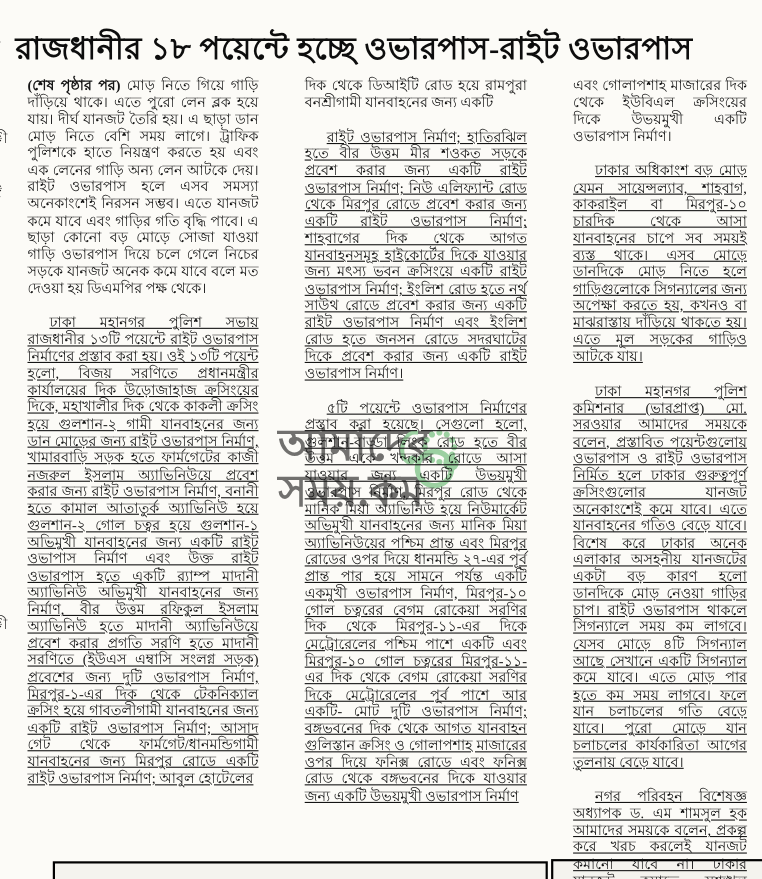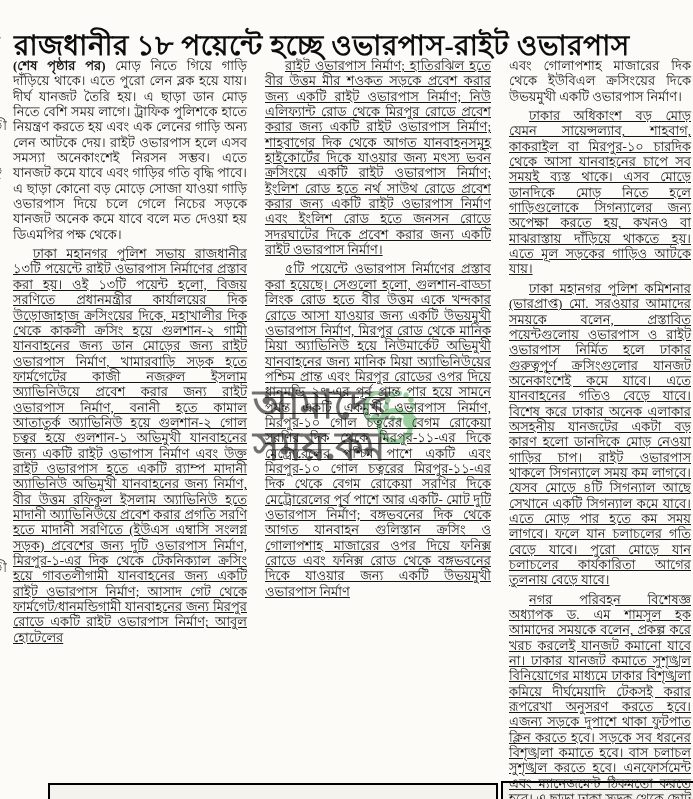--- a/index.html
+++ b/index.html
@@ -25,21 +25,21 @@
     align-items:flex-start;
   }
   .col{
     text-align:justify;
     font-size:13px;line-height:15.35px;
     position:relative;
   }
   .col-1{width:242px;}
   .col-2{width:234px;}
   .col-3{width:190px;}
-  .col p{margin:4px;position:relative;z-index:2;}
+  .col p{margin:16px;position:relative;z-index:2;}
   .col p.indent{text-indent:20px;text-decoration:underline;}
   .lead{font-weight:bold;}
   
   .watermark{
     position:absolute;top:330px;left:-8px;width:260px;
     z-index:1;opacity:.55;
     font-weight:bold;font-size:40px;line-height:42px;
     pointer-events:none;white-space:normal;
   }
   .wm-red{color:#d8524c;}
@@ -94,20 +94,21 @@
         <p><span class="lead">(শেষ পৃষ্ঠার পর) </span>মোড় নিতে গিয়ে গাড়ি দাঁড়িয়ে থাকে। এতে পুরো লেন ব্লক হয়ে যায়। দীর্ঘ যানজট তৈরি হয়। এ ছাড়া ডান মোড় নিতে বেশি সময় লাগে। ট্রাফিক পুলিশকে হাতে নিয়ন্ত্রণ করতে হয় এবং এক লেনের গাড়ি অন্য লেন আটকে দেয়। রাইট ওভারপাস হলে এসব সমস্যা অনেকাংশেই নিরসন সম্ভব। এতে যানজট কমে যাবে এবং গাড়ির গতি বৃদ্ধি পাবে। এ ছাড়া কোনো বড় মোড়ে সোজা যাওয়া গাড়ি ওভারপাস দিয়ে চলে গেলে নিচের সড়কে যানজট অনেক কমে যাবে বলে মত দেওয়া হয় ডিএমপির পক্ষ থেকে।</p>
         <p class="indent">ঢাকা মহানগর পুলিশ সভায় রাজধানীর ১৩টি পয়েন্টে রাইট ওভারপাস নির্মাণের প্রস্তাব করা হয়। ওই ১৩টি পয়েন্ট হলো, বিজয় সরণিতে প্রধানমন্ত্রীর কার্যালয়ের দিক উড়োজাহাজ ক্রসিংয়ের দিকে, মহাখালীর দিক থেকে কাকলী ক্রসিং হয়ে গুলশান-২ গামী যানবাহনের জন্য ডান মোড়ের জন্য রাইট ওভারপাস নির্মাণ, খামারবাড়ি সড়ক হতে ফার্মগেটের কাজী নজরুল ইসলাম অ্যাভিনিউয়ে প্রবেশ করার জন্য রাইট ওভারপাস নির্মাণ, বনানী হতে কামাল আতাতুর্ক অ্যাভিনিউ হয়ে গুলশান-২ গোল চত্বর হয়ে গুলশান-১ অভিমুখী যানবাহনের জন্য একটি রাইট ওভাপাস নির্মাণ এবং উক্ত রাইট ওভারপাস হতে একটি র‌্যাম্প মাদানী অ্যাভিনিউ অভিমুখী যানবাহনের জন্য নির্মাণ, বীর উত্তম রফিকুল ইসলাম অ্যাভিনিউ হতে মাদানী অ্যাভিনিউয়ে প্রবেশ করার প্রগতি সরণি হতে মাদানী সরণিতে (ইউএস এম্বাসি সংলগ্ন সড়ক) প্রবেশের জন্য দুটি ওভারপাস নির্মাণ, মিরপুর-১-এর দিক থেকে টেকনিক্যাল ক্রসিং হয়ে গাবতলীগামী যানবাহনের জন্য একটি রাইট ওভারপাস নির্মাণ; আসাদ গেট থেকে ফার্মগেট/ধানমন্ডিগামী যানবাহনের জন্য মিরপুর রোডে একটি রাইট ওভারপাস নির্মাণ; আবুল হোটেলের</p>
       </div>
     <div class="col col-2">
       <div class="watermark">
         <span class="wm-red" style="color: #000000;">আমাদের সময়.কম</span>
         <span class="wm-ring" style="border-color: rgb(79, 174, 92);"></span>
         <span class="wm-dot" style="background: rgb(79, 174, 92);"></span>
         <span class="wm-accent" style="color: rgb(79, 174, 92);">ে</span>
       </div>
+    <p>দিক থেকে ডিআইটি রোড হয়ে রামপুরা বনশ্রীগামী যানবাহনের জন্য একটি</p>
         <p class="indent">রাইট ওভারপাস নির্মাণ; হাতিরঝিল হতে বীর উত্তম মীর শওকত সড়কে প্রবেশ করার জন্য একটি রাইট ওভারপাস নির্মাণ; নিউ এলিফ্যান্ট রোড থেকে মিরপুর রোডে প্রবেশ করার জন্য একটি রাইট ওভারপাস নির্মাণ; শাহবাগের দিক থেকে আগত যানবাহনসমূহ হাইকোর্টের দিকে যাওয়ার জন্য মৎস্য ভবন ক্রসিংয়ে একটি রাইট ওভারপাস নির্মাণ; ইংলিশ রোড হতে নর্থ সাউথ রোডে প্রবেশ করার জন্য একটি রাইট ওভারপাস নির্মাণ এবং ইংলিশ রোড হতে জনসন রোডে সদরঘাটের দিকে প্রবেশ করার জন্য একটি রাইট ওভারপাস নির্মাণ।</p>
         <p class="indent">৫টি পয়েন্টে ওভারপাস নির্মাণের প্রস্তাব করা হয়েছে। সেগুলো হলো, গুলশান-বাড্ডা লিংক রোড হতে বীর উত্তম একে খন্দকার রোডে আসা যাওয়ার জন্য একটি উভয়মুখী ওভারপাস নির্মাণ, মিরপুর রোড থেকে মানিক মিয়া অ্যাভিনিউ হয়ে নিউমার্কেট অভিমুখী যানবাহনের জন্য মানিক মিয়া অ্যাভিনিউয়ের পশ্চিম প্রান্ত এবং মিরপুর রোডের ওপর দিয়ে ধানমন্ডি ২৭-এর পূর্ব প্রান্ত পার হয়ে সামনে পর্যন্ত একটি একমুখী ওভারপাস নির্মাণ, মিরপুর-১০ গোল চত্বরের বেগম রোকেয়া সরণির দিক থেকে মিরপুর-১১-এর দিকে মেট্রোরেলের পশ্চিম পাশে একটি এবং মিরপুর-১০ গোল চত্বরের মিরপুর-১১-এর দিক থেকে বেগম রোকেয়া সরণির দিকে মেট্রোরেলের পূর্ব পাশে আর একটি- মোট দুটি ওভারপাস নির্মাণ; বঙ্গভবনের দিক থেকে আগত যানবাহন গুলিস্তান ক্রসিং ও গোলাপশাহ মাজারের ওপর দিয়ে ফনিক্স রোডে এবং ফনিক্স রোড থেকে বঙ্গভবনের দিকে যাওয়ার জন্য একটি উভয়মুখী ওভারপাস নির্মাণ</p>
       </div>
     <div class="col col-3">
         <p>এবং গোলাপশাহ মাজারের দিক থেকে ইউবিএল ক্রসিংয়ের দিকে উভয়মুখী একটি ওভারপাস নির্মাণ।</p>
         <p class="indent">ঢাকার অধিকাংশ বড় মোড় যেমন সায়েন্সল্যাব, শাহবাগ, কাকরাইল বা মিরপুর-১০ চারদিক থেকে আসা যানবাহনের চাপে সব সময়ই ব্যস্ত থাকে। এসব মোড়ে ডানদিকে মোড় নিতে হলে গাড়িগুলোকে সিগন্যালের জন্য অপেক্ষা করতে হয়, কখনও বা মাঝরাস্তায় দাঁড়িয়ে থাকতে হয়। এতে মূল সড়কের গাড়িও আটকে যায়।</p>
         <p class="indent">ঢাকা মহানগর পুলিশ কমিশনার (ভারপ্রাপ্ত) মো. সরওয়ার আমাদের সময়কে বলেন, প্রস্তাবিত পয়েন্টগুলোয় ওভারপাস ও রাইট ওভারপাস নির্মিত হলে ঢাকার গুরুত্বপূর্ণ ক্রসিংগুলোর যানজট অনেকাংশেই কমে যাবে। এতে যানবাহনের গতিও বেড়ে যাবে। বিশেষ করে ঢাকার অনেক এলাকার অসহনীয় যানজটের একটা বড় কারণ হলো ডানদিকে মোড় নেওয়া গাড়ির চাপ। রাইট ওভারপাস থাকলে সিগন্যালে সময় কম লাগবে। যেসব মোড়ে ৪টি সিগন্যাল আছে সেখানে একটি সিগন্যাল কমে যাবে। এতে মোড় পার হতে কম সময় লাগবে। ফলে যান চলাচলের গতি বেড়ে যাবে। পুরো মোড়ে যান চলাচলের কার্যকারিতা আগের তুলনায় বেড়ে যাবে।</p>
         <p class="indent">নগর পরিবহন বিশেষজ্ঞ অধ্যাপক ড. এম শামসুল হক আমাদের সময়কে বলেন, প্রকল্প করে খরচ করলেই যানজট কমানো যাবে না। ঢাকার যানজট কমাতে সুশৃঙ্খল বিনিয়োগের মাধ্যমে ঢাকার বিশৃঙ্খলা কমিয়ে দীর্ঘমেয়াদি টেকসই করার রূপরেখা অনুসরণ করতে হবে। এজন্য সড়কে দুপাশে থাকা ফুটপাত ক্লিন করতে হবে। সড়কে সব ধরনের বিশৃঙ্খলা কমাতে হবে। বাস চলাচল সুশৃঙ্খল করতে হবে। এনফোর্সমেন্ট এবং ম্যানেজমেন্ট ঠিকমতো করতে হবে। এ ছাড়া ঢাকা সড়ক থেকে ছোট ছোট গাড়ি দূর করতে হবে।</p>
       </div>
   </div>

